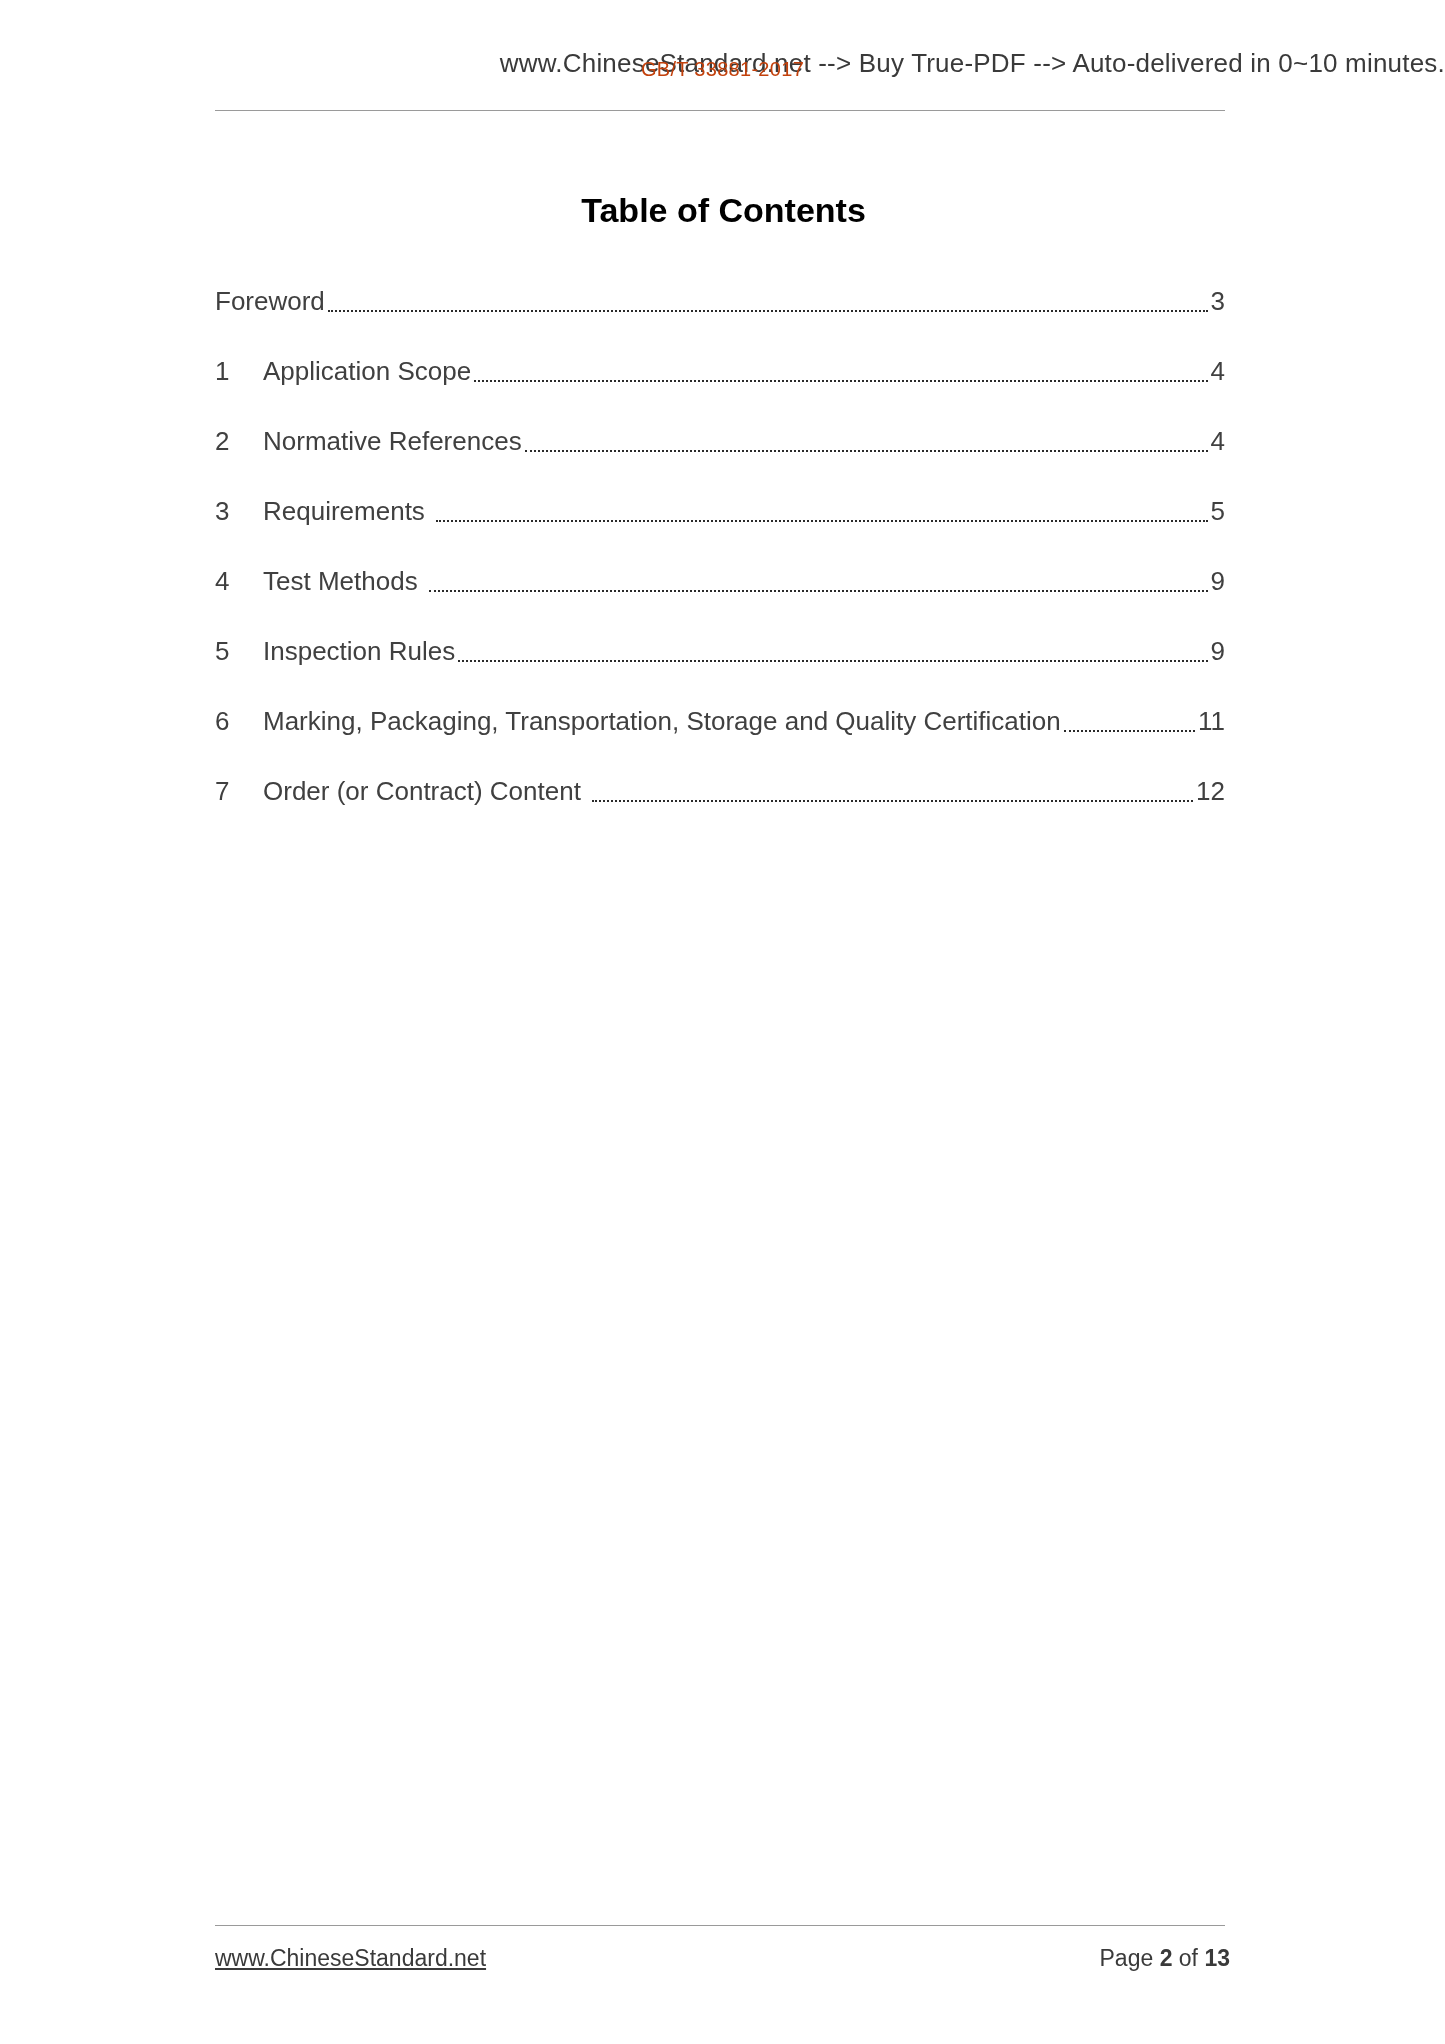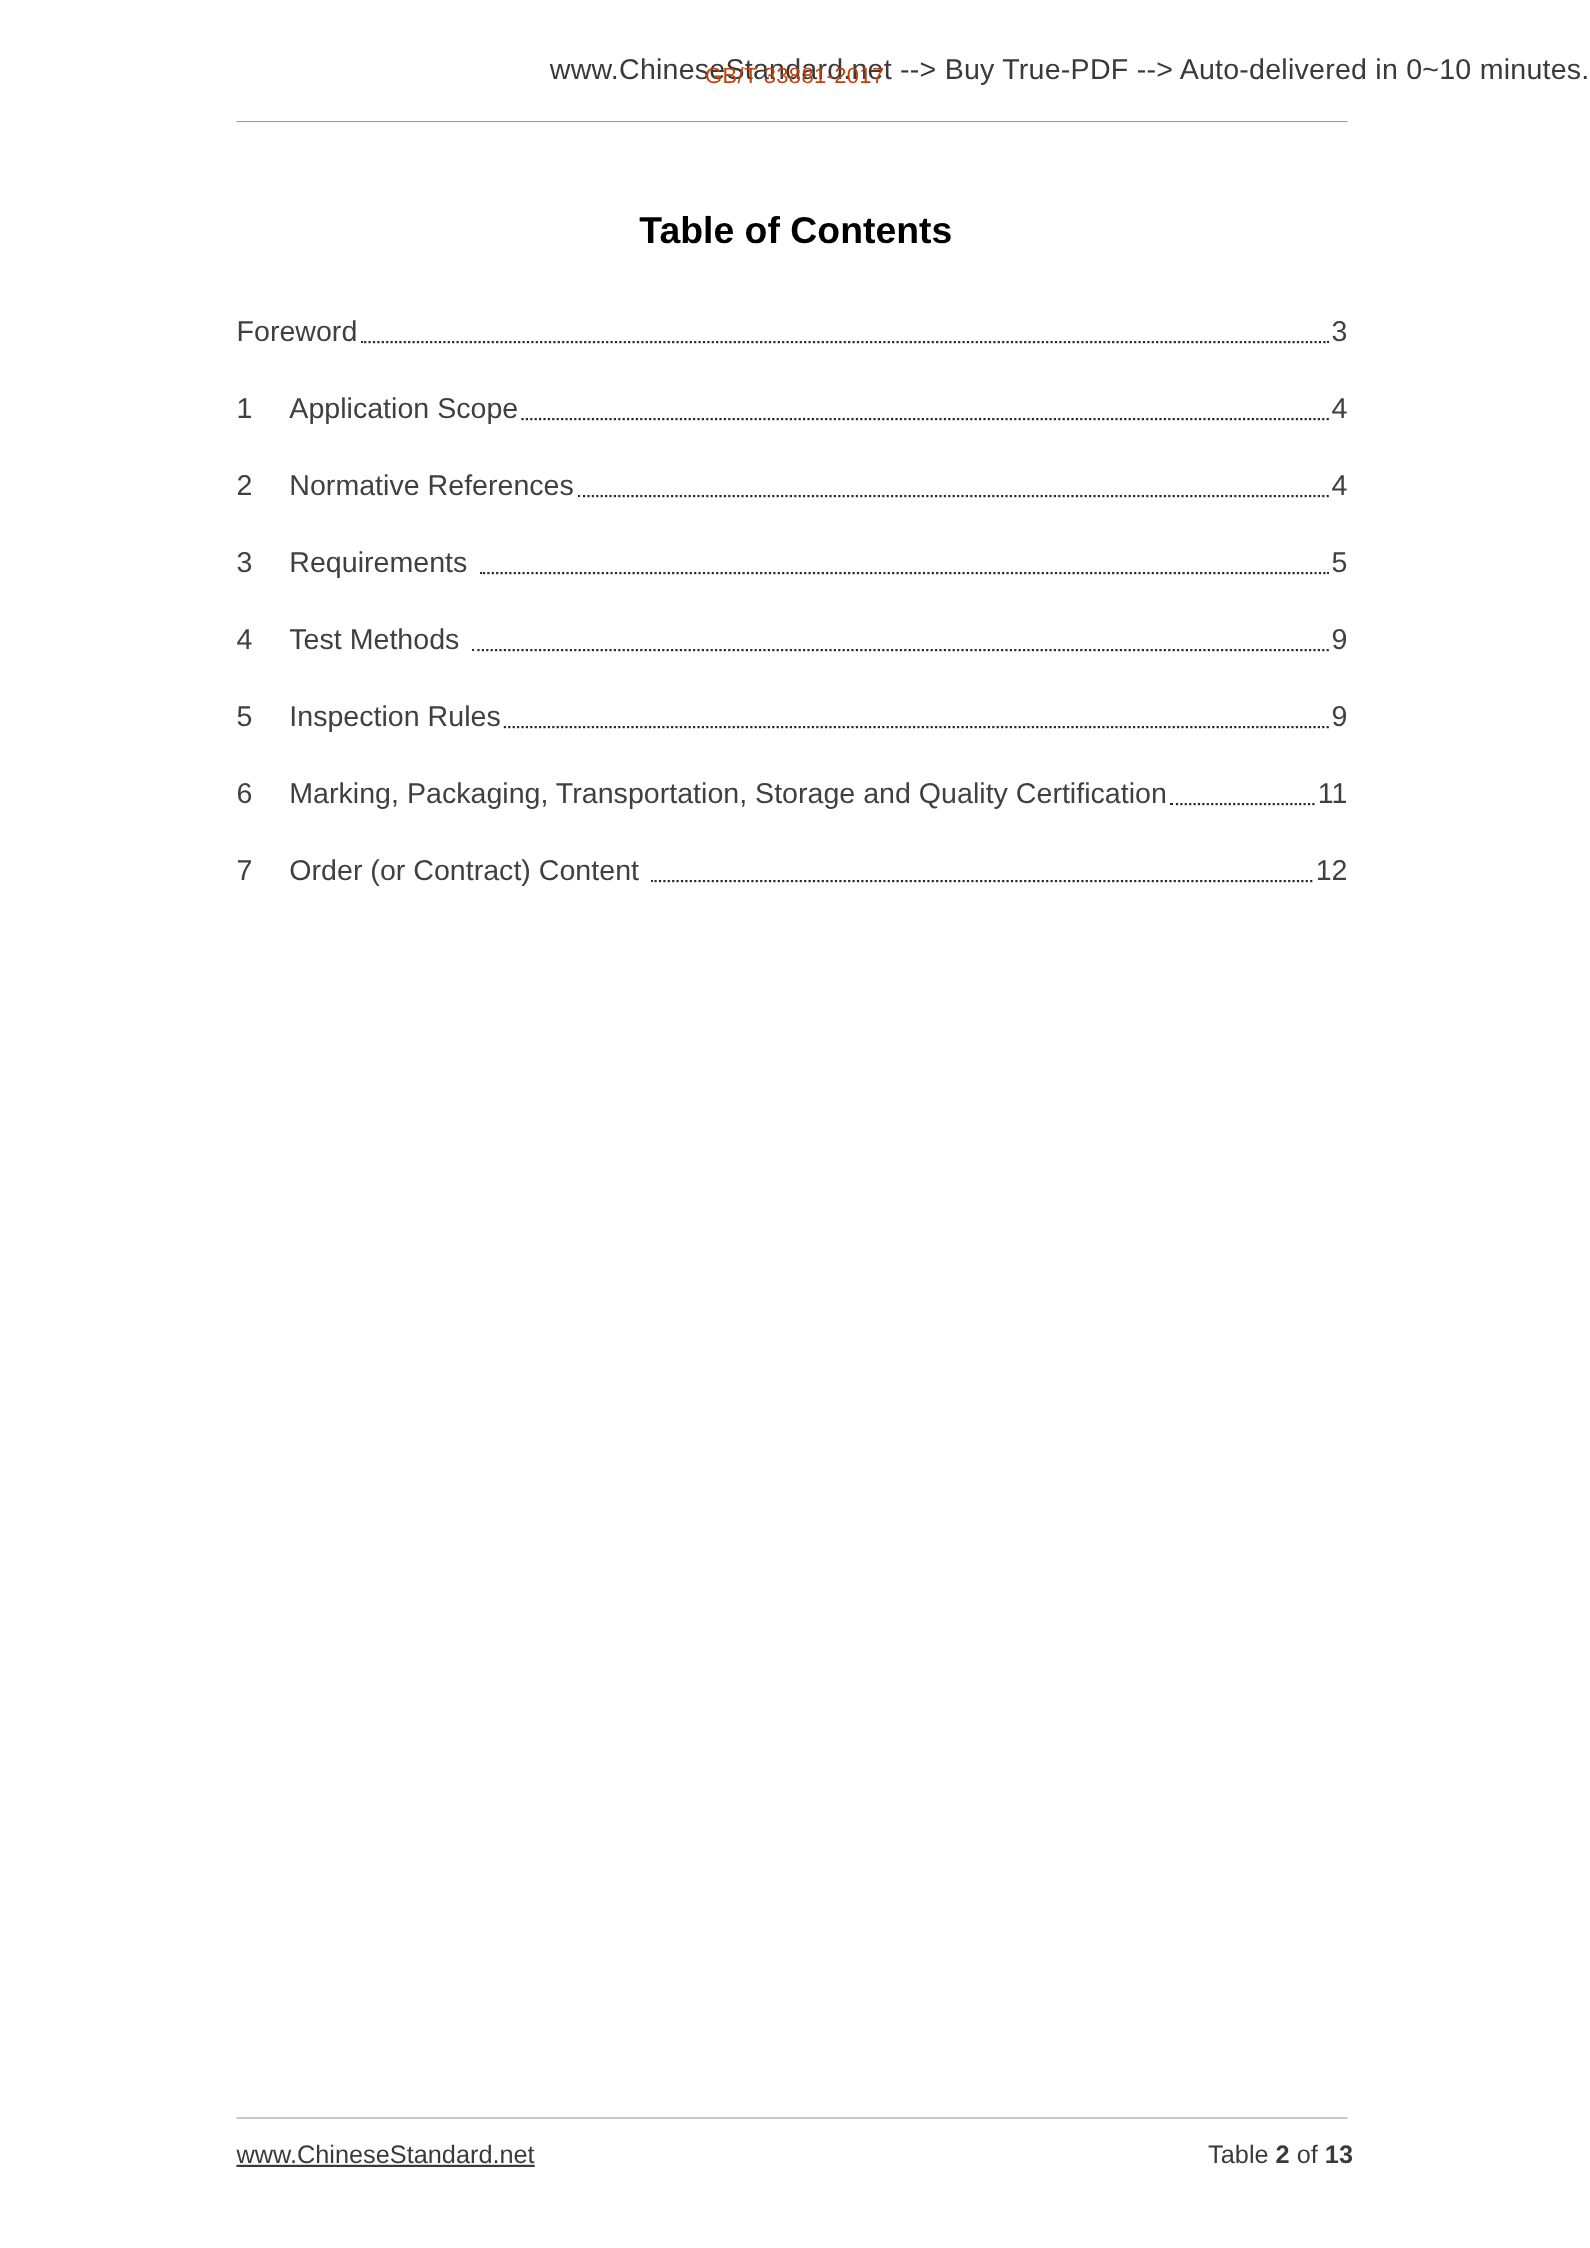--- a/index.html
+++ b/index.html
@@ -194,19 +194,19 @@
       <span class="toc-label">Order (or Contract) Content</span>
       <span class="toc-dots"></span>
       <span class="toc-page">12</span>
     </div>
 
   </div>
 
   <div class="footer-rule"></div>
   <a class="footer-left" href="#">www.ChineseStandard.net</a>
   <div class="footer-right">
-    <span>Table</span>
+    <span>Page</span>
     <b>2</b>
     <span>of</span>
     <b>13</b>
   </div>
 
 </div>
 
 </body></html>

